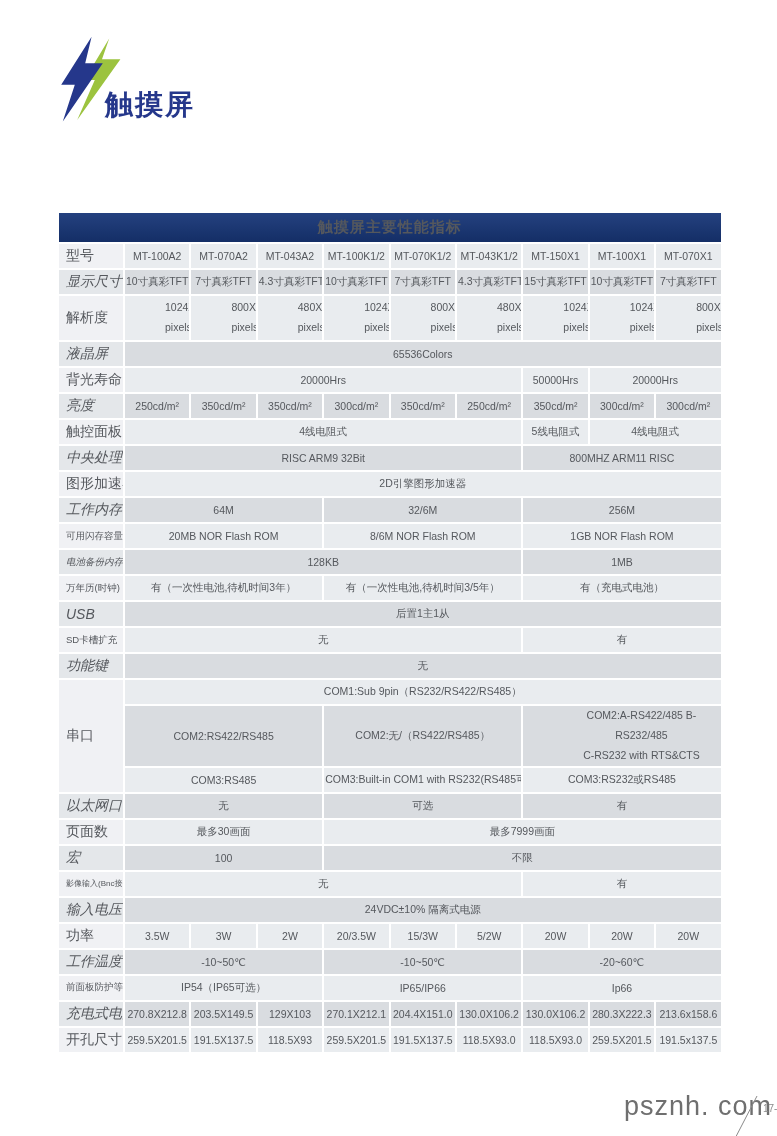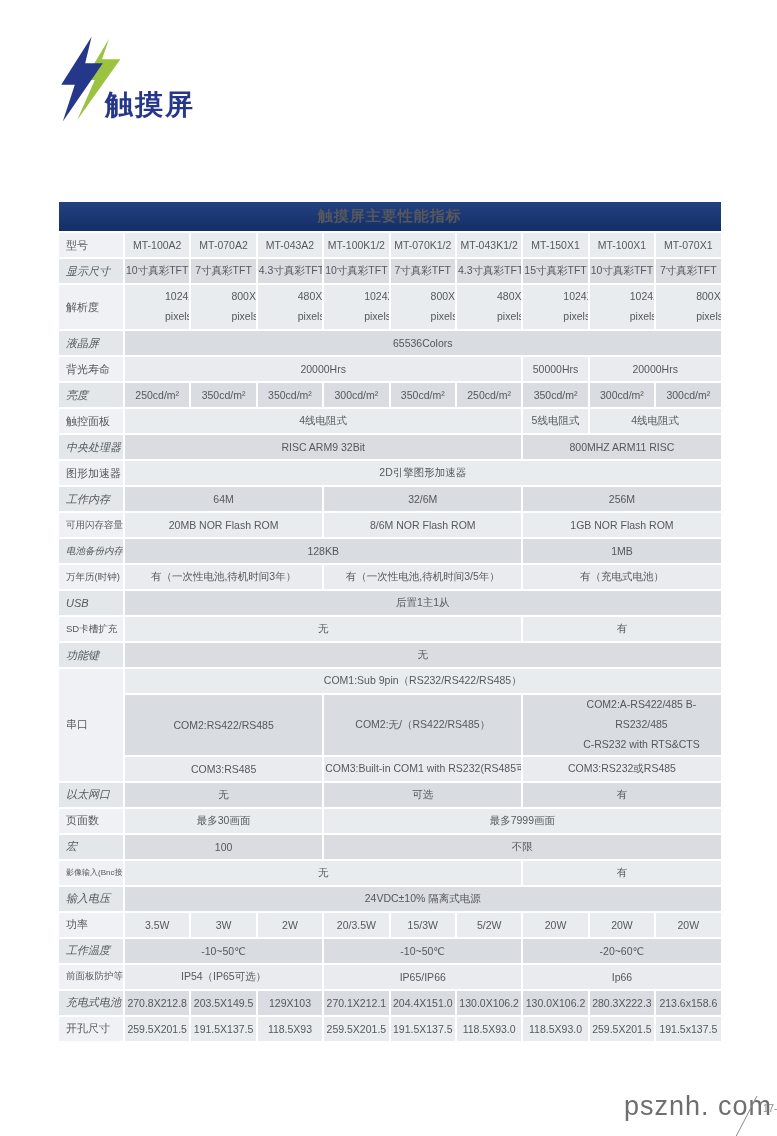--- a/index.html
+++ b/index.html
@@ -14,27 +14,27 @@
   body{font-family:"Liberation Sans","DejaVu Sans",sans-serif;}
   #page{position:relative;width:777px;height:1136px;margin:16px auto;background:#ffffff;overflow:hidden;}
 
   
   #logo{position:absolute;left:58px;top:8px;width:340px;height:110px;}
   #logo svg{position:absolute;left:0;top:2px;}
   #logo .logo-text{position:absolute;left:47px;top:62px;font-size:28px;font-weight:bold;
     color:var(--logo-blue);letter-spacing:2px;}
 
   
-  #spec-table{position:absolute;left:57px;top:184px;width:664px;border-collapse:collapse;table-layout:fixed;}
+  #spec-table{position:absolute;left:57px;top:195px;width:664px;border-collapse:collapse;table-layout:fixed;}
   #spec-table td{border:2px solid #ffffff;color:var(--cell-text);vertical-align:middle;
     overflow:hidden;}
   #spec-table tr{height:26px;}
   td.title-cell{background:linear-gradient(var(--header-bg-top),var(--header-bg-bot));
     color:var(--title-text);text-align:center;font-size:15px;font-weight:bold;height:27px;letter-spacing:1px;}
-  td.lab{font-size:11px;padding:0 0 0 7px;text-align:left;white-space:nowrap;}
+  td.lab{font-size:14px;padding:0 0 0 7px;text-align:left;white-space:nowrap;}
   td.lab.sm{font-size:9.5px;}
   td.lab.xs{font-size:8px;}
   td.dat{font-size:10.5px;text-align:center;white-space:nowrap;padding:0 1px;}
   td.dat.multi{white-space:pre-line;line-height:1.9;padding-left:40px;}
   td.lab.light{background:var(--row-light-label);}
   td.dat.light{background:var(--row-light-data);}
   td.lab.dark{background:var(--row-dark-label);font-style:italic;}
   td.dat.dark{background:var(--row-dark-data);text-align:center;}
 
   

